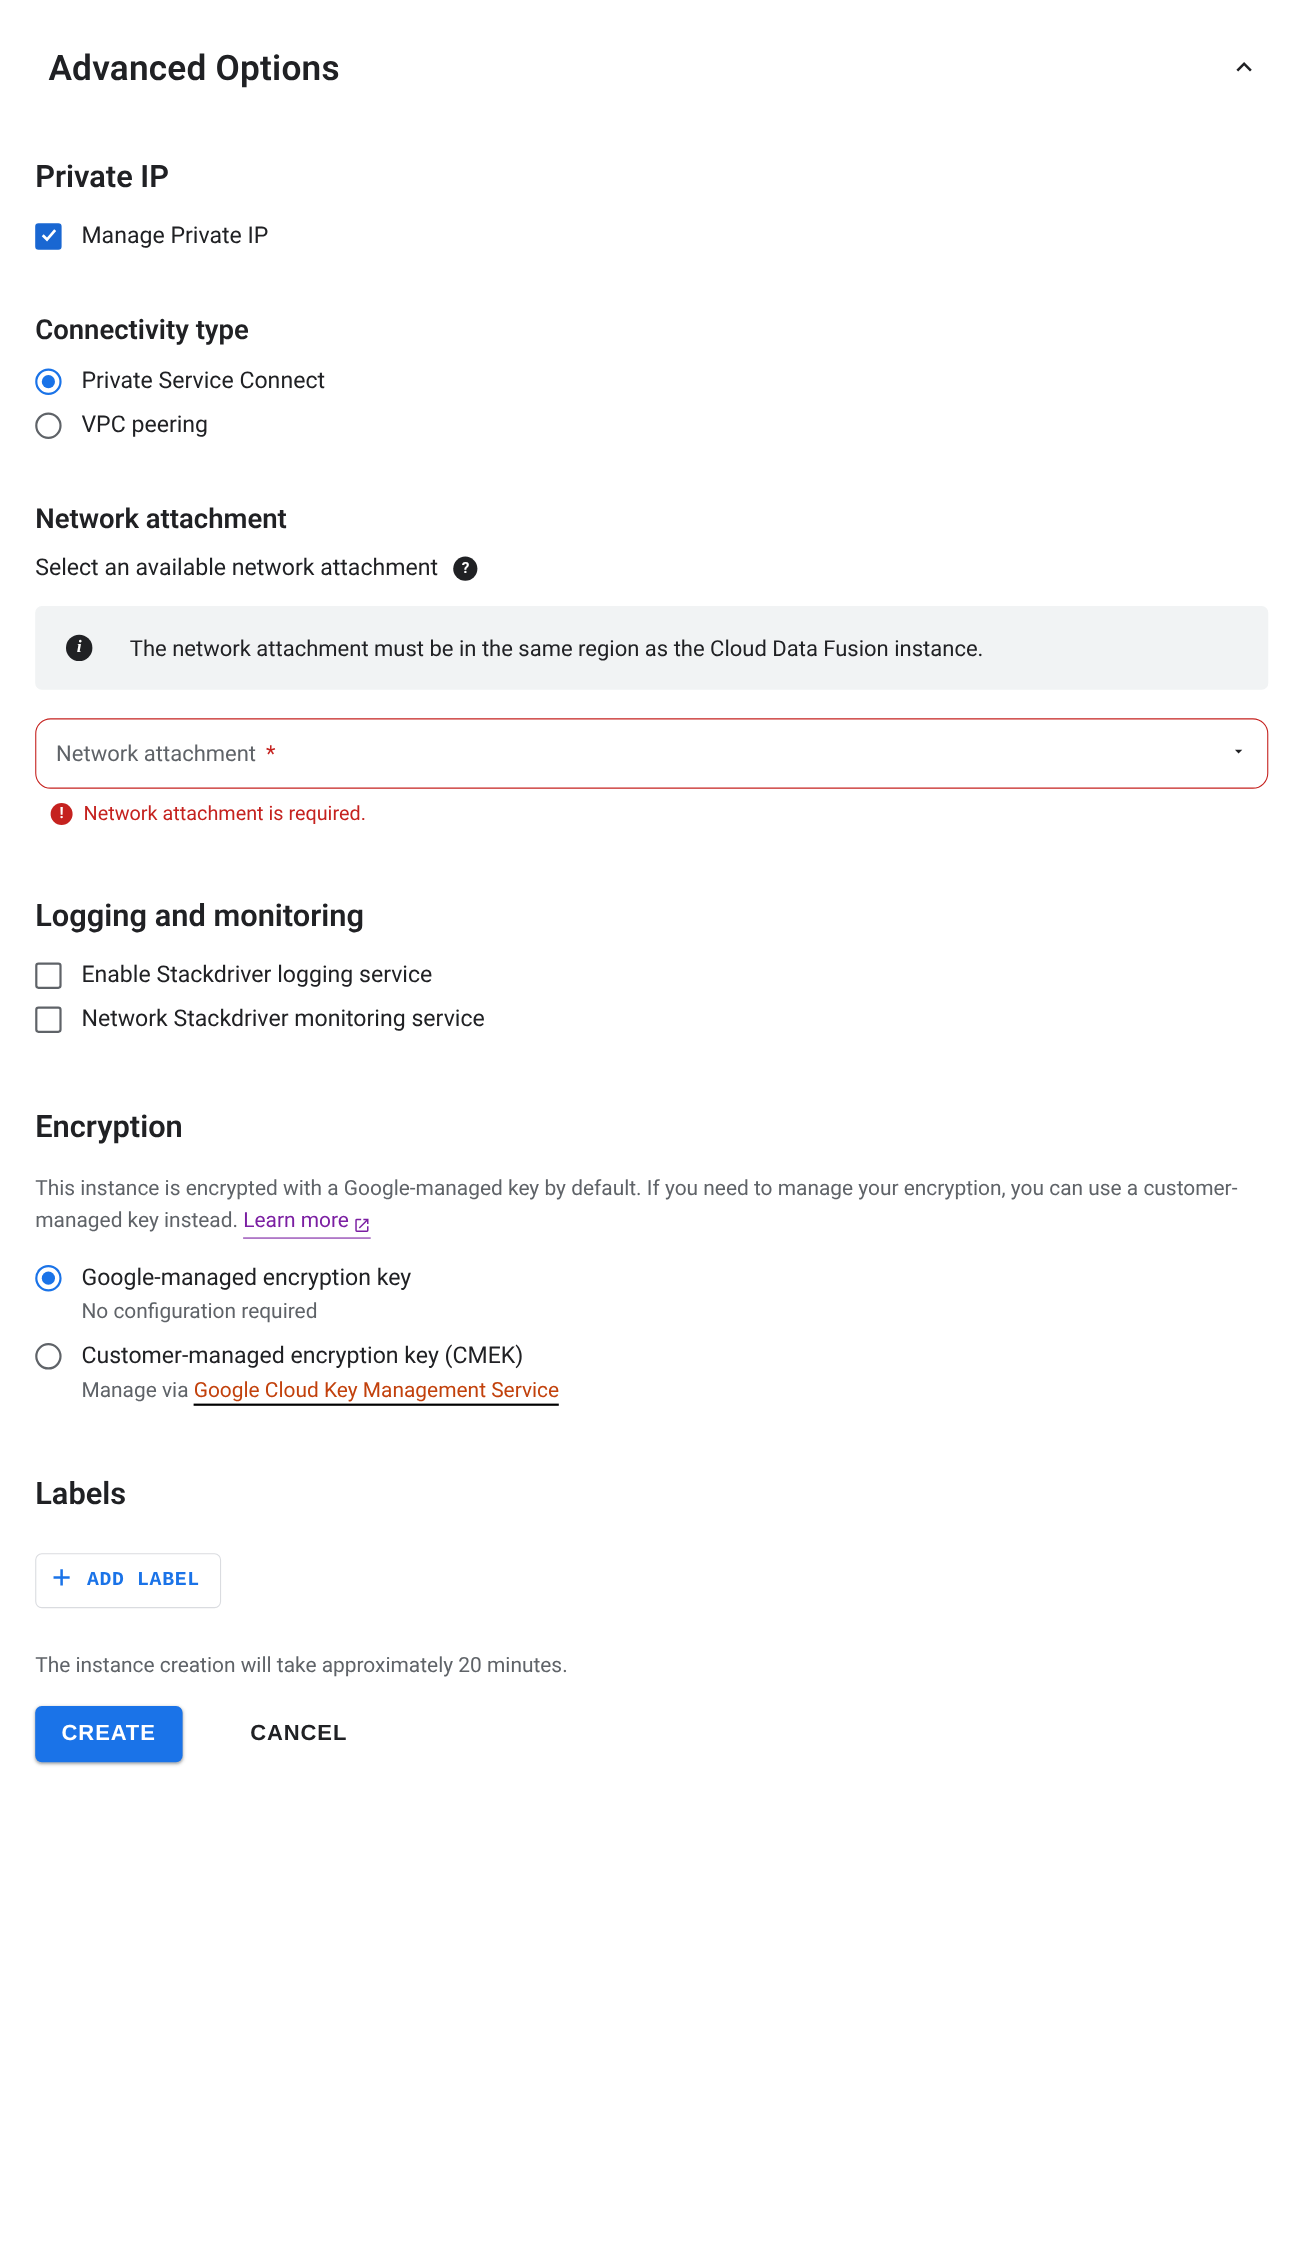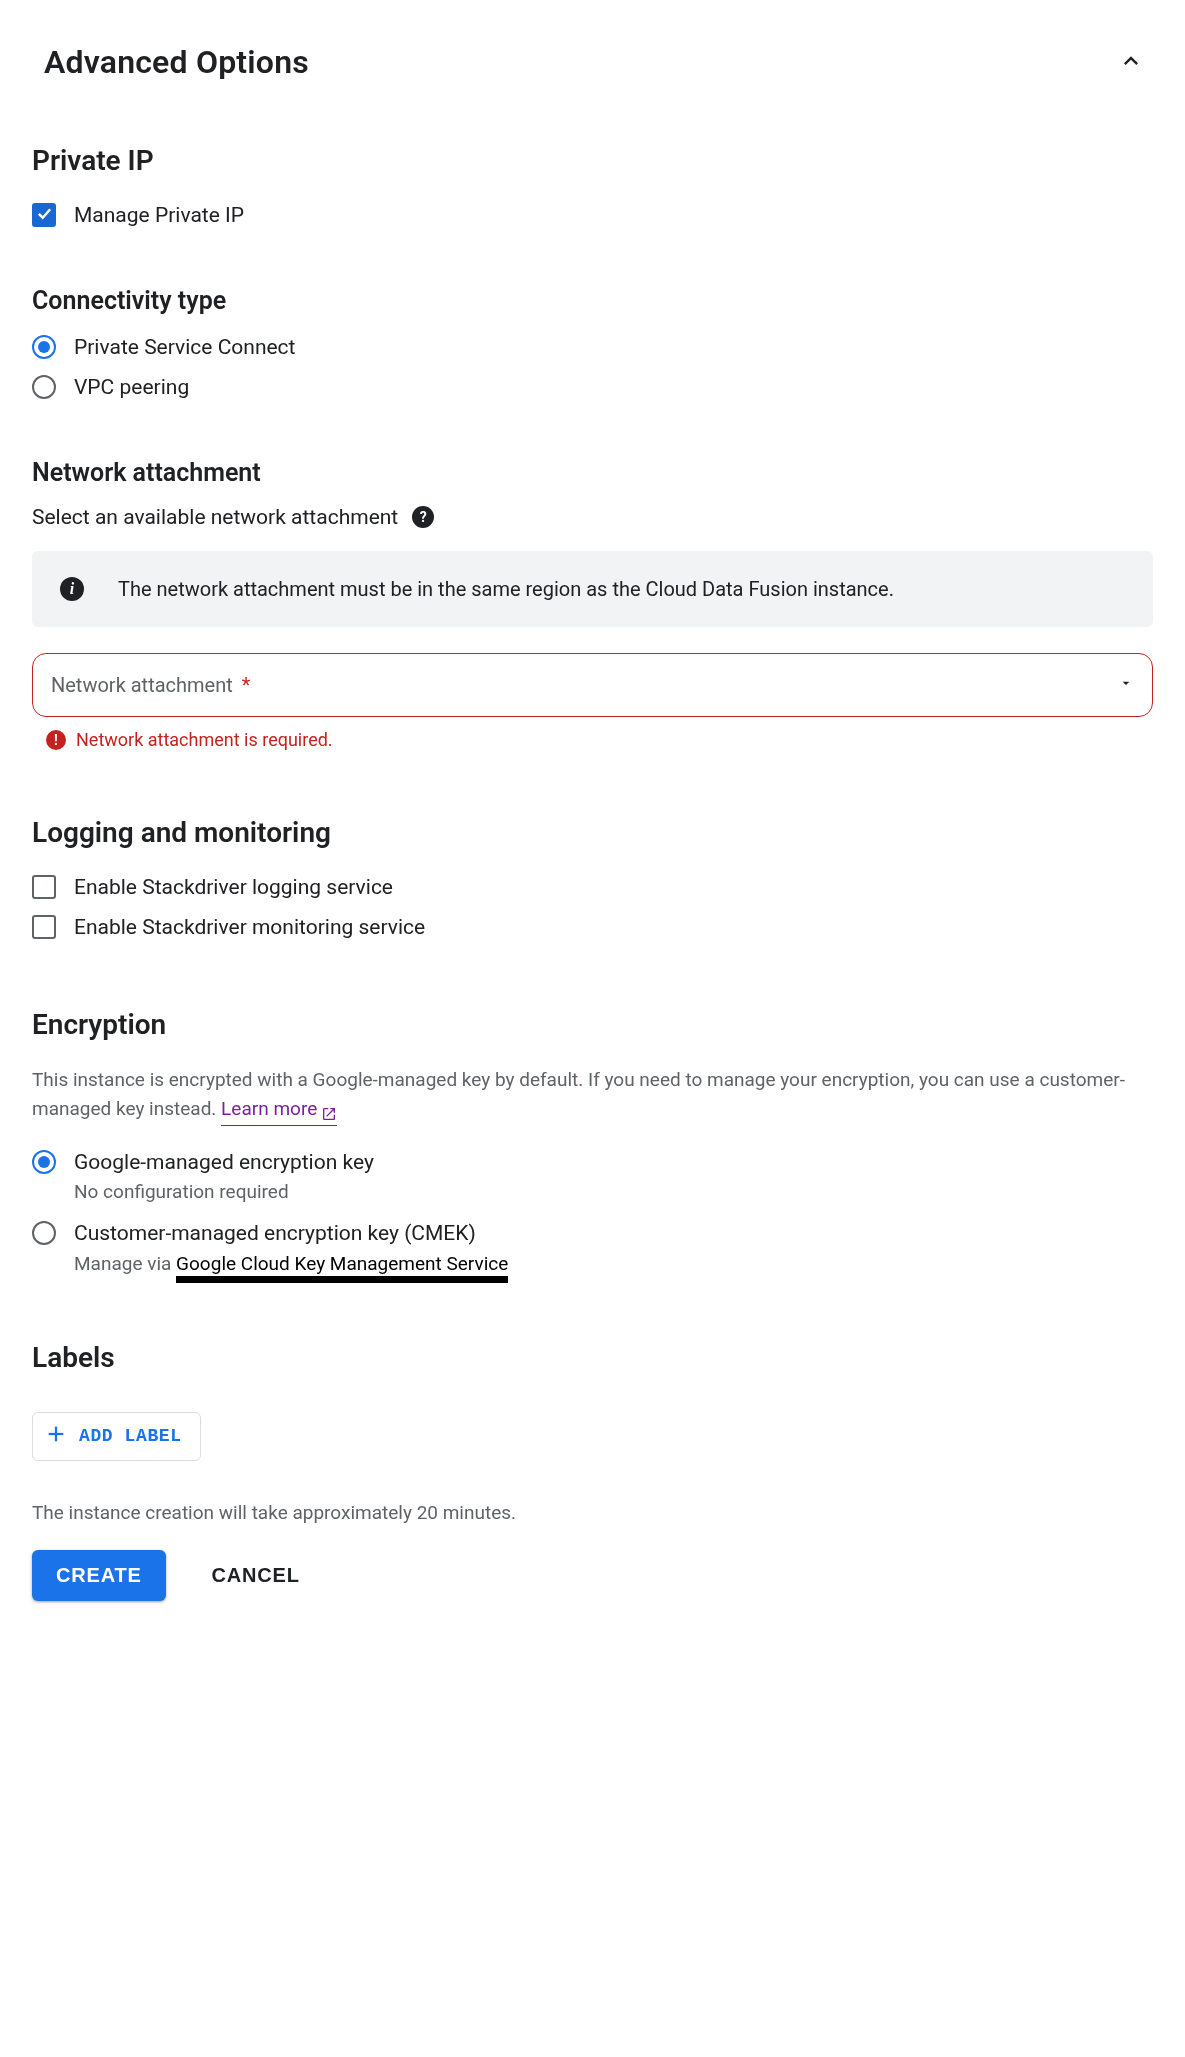--- a/index.html
+++ b/index.html
@@ -175,23 +175,23 @@
   a.learn-link{
     color:var(--link);
     text-decoration:none;
     border-bottom:1px solid var(--link);
     padding-bottom:1px;
     display:inline-flex;align-items:center;gap:4px;
   }
   .ext-icon{width:16px;height:16px;display:inline-block}
   .ext-icon svg{width:16px;height:16px;fill:var(--link)}
   a.inline-link{
-    color:#000000;
+    color:#c2410c;
     text-decoration:none;
-    border-bottom:7px solid #000000;
+    border-bottom:2px solid #000000;
     padding-bottom:1px;
   }
   .add-label-btn{
     display:inline-flex;align-items:center;gap:12px;
     border:1px solid var(--border);
     border-radius:6px;
     padding:10px 18px 10px 12px;
     background:#fff;
     color:var(--primary);
     font-weight:600;
@@ -199,21 +199,21 @@
     letter-spacing:.6px;
     cursor:pointer;
     font-family:Liberation Mono, monospace;
   }
   .add-label-btn svg{width:22px;height:22px;stroke:var(--primary);stroke-width:2.5;fill:none}
   .footer-note{
     color:var(--muted);
     font-size:19px;
     margin:40px 0 26px 0;
   }
-  .btn-row{display:flex;gap:40px;align-items:center}
+  .btn-row{display:flex;gap:56px;align-items:center}
   .btn{
     border:none;border-radius:6px;
     font-weight:600;font-size:20px;letter-spacing:.8px;
     cursor:pointer;
     padding:14px 24px;
   }
   .btn-primary{background:#1a73e8;color:#fff;box-shadow:0 1px 2px rgba(60,64,67,.3),0 1px 3px 1px rgba(60,64,67,.15)}
   .btn-text{background:transparent;color:#202124;padding:14px 6px}
 </style>
 </head>
@@ -295,21 +295,21 @@
   <div style="height:20px"></div>
 
   
   <h2 class="sub">Logging and monitoring</h2>
   <div class="checkbox-row">
     <span class="checkbox-box"></span>
     <span class="cb-label">Enable Stackdriver logging service</span>
   </div>
   <div class="checkbox-row">
     <span class="checkbox-box"></span>
-    <span class="cb-label">Enable Stackdriver monitoring service</span>
+    <span class="cb-label">Network Stackdriver monitoring service</span>
   </div>
 
   <div class="block-spacer"></div>
   <div style="height:10px"></div>
 
   
   <h2 class="sub">Encryption</h2>
   <p class="desc">
     <span>This instance is encrypted with a Google-managed key by default. If you need to manage your encryption, you can use a customer-managed key instead. </span><a href="#" class="learn-link">
         <span>Learn more</span>

